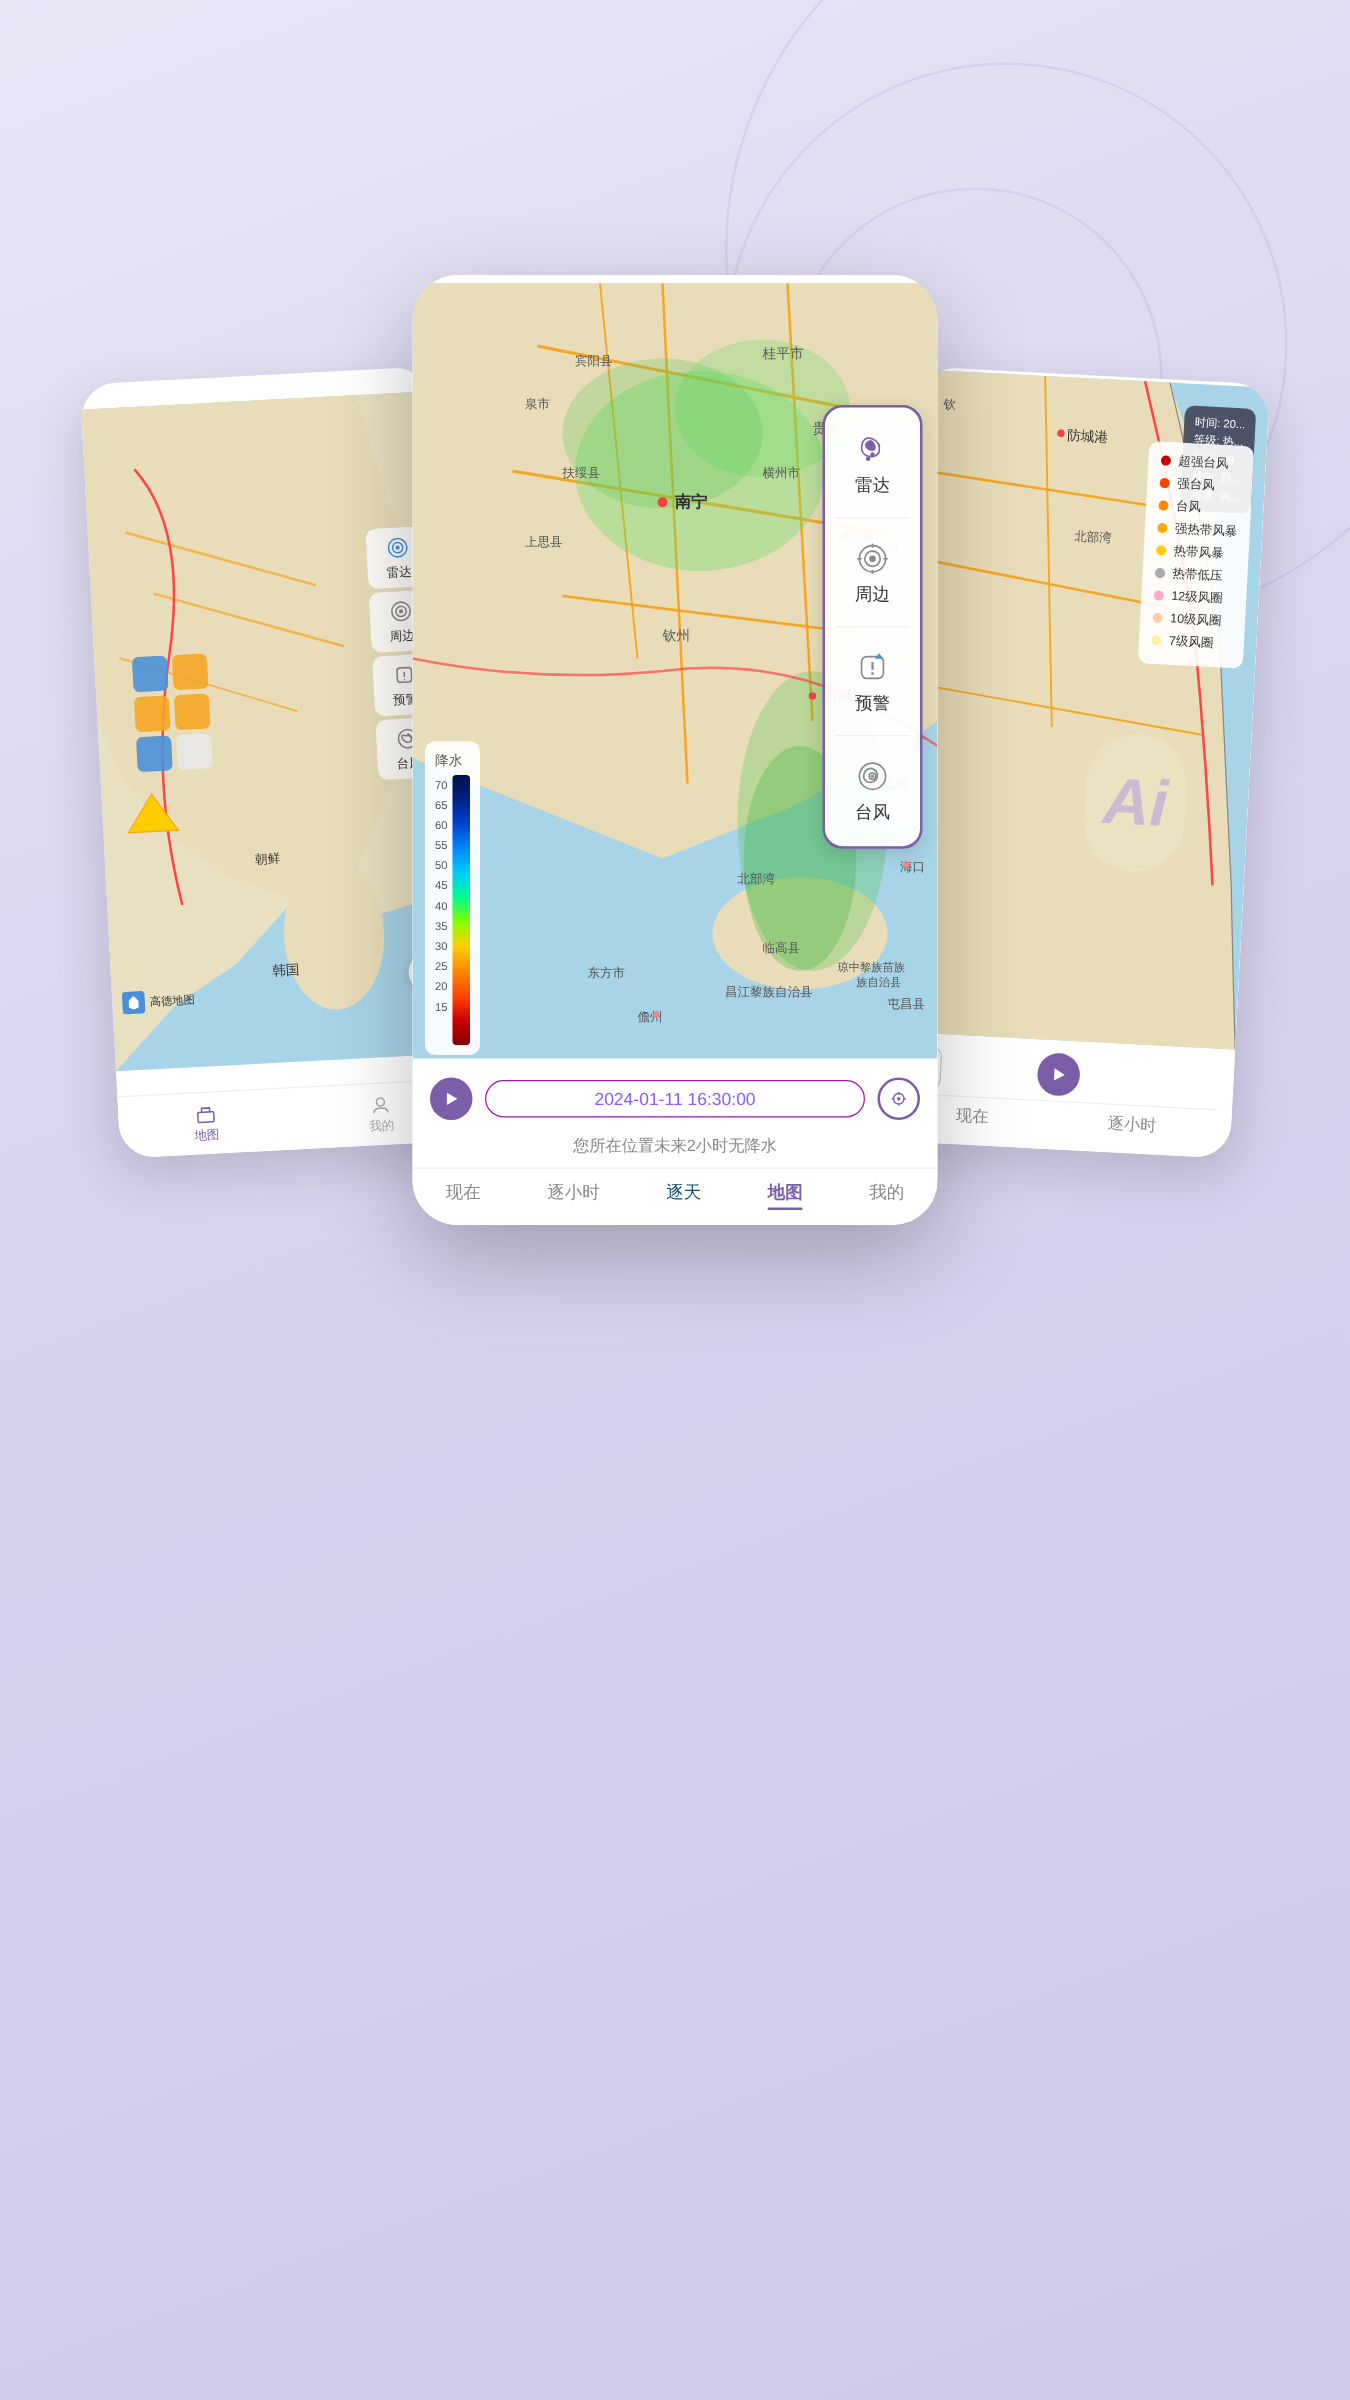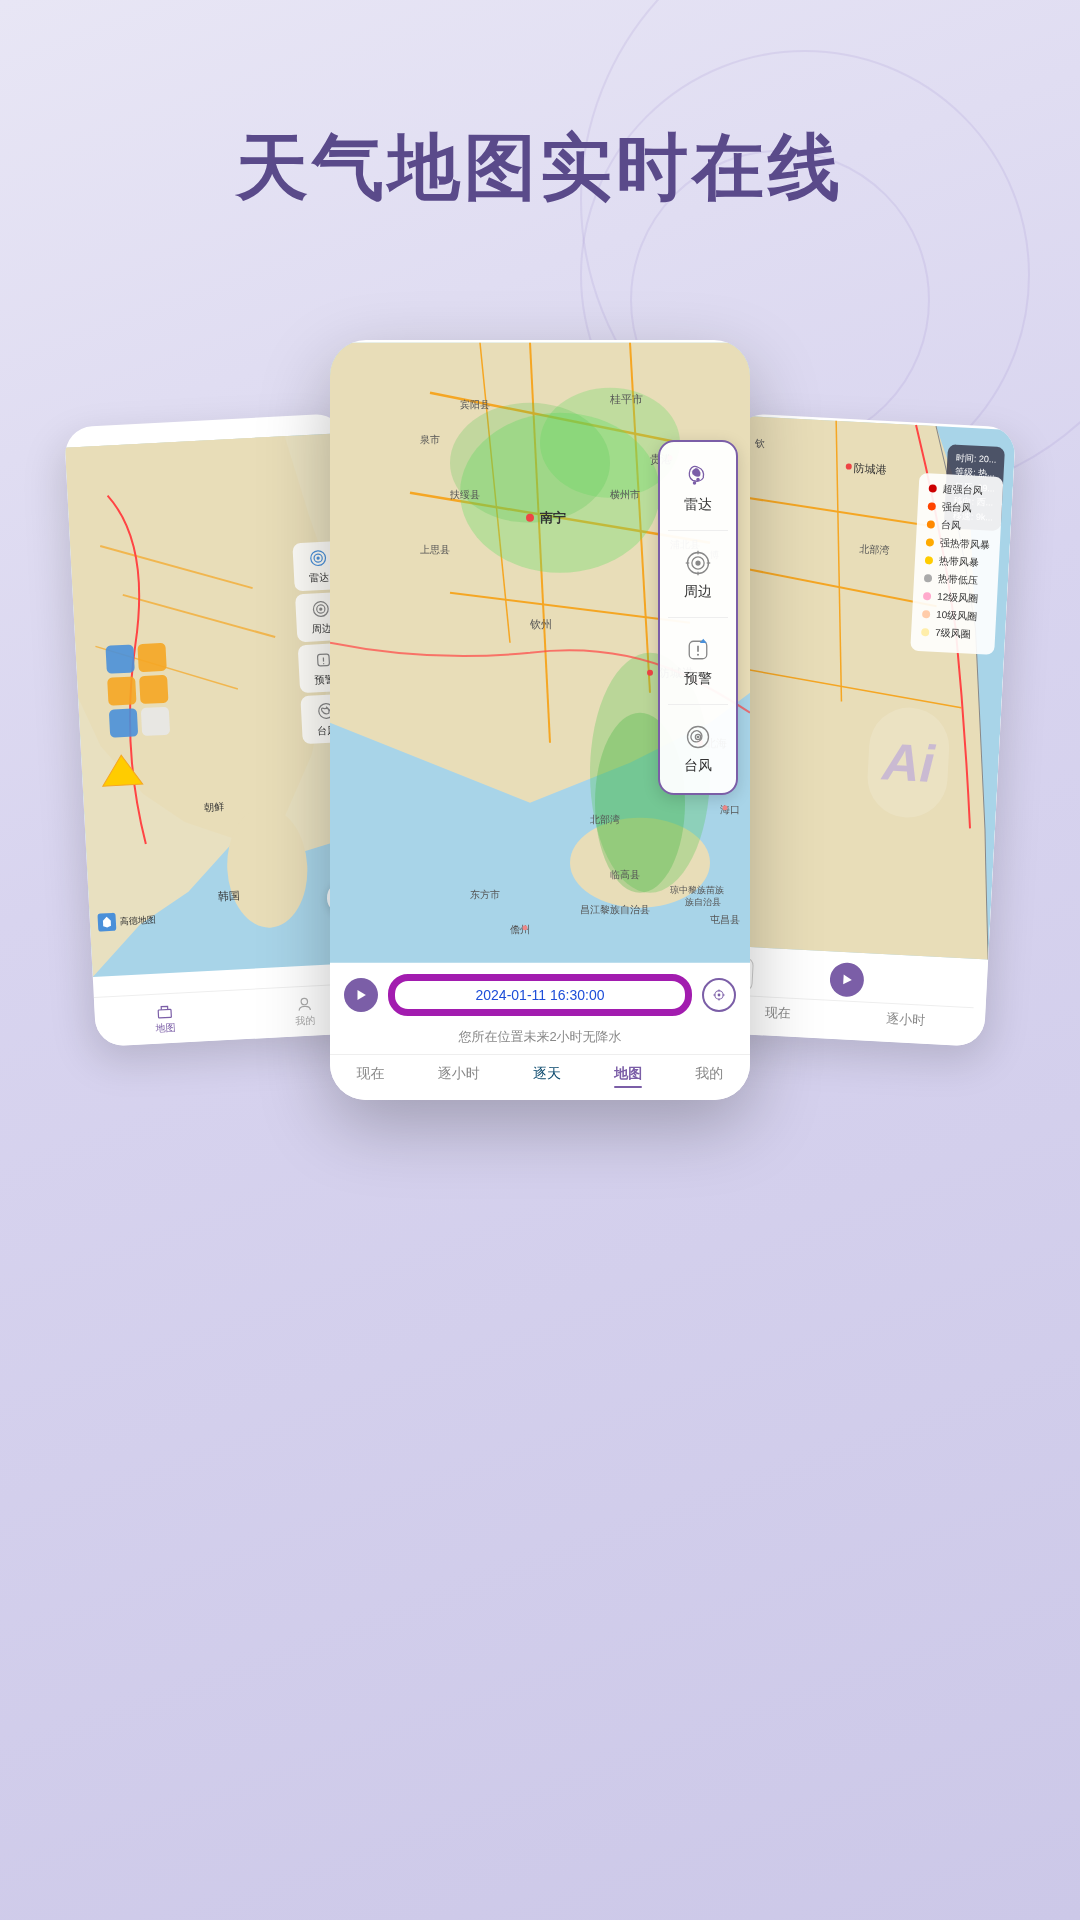--- a/index.html
+++ b/index.html
@@ -178,23 +178,23 @@
       background: #7b5ea7;
       border-radius: 50%;
       display: flex;
       align-items: center;
       justify-content: center;
     }
 
     .time-display {
       flex: 1;
       font-size: 14px;
-      color: #1d4ed8;
+      color: #8b5cf6;
       text-align: center;
-      border: 7px solid #a21caf;
+      border: 1px solid #a21caf;
       border-radius: 20px;
       padding: 6px 12px;
     }
 
     .location-btn {
       width: 34px;
       height: 34px;
       border: 2px solid #7b5ea7;
       border-radius: 50%;
       display: flex;
@@ -321,21 +321,20 @@
 </head>
 <body>
 
 <div class="bg-circles">
   <div class="bg-circle bg-circle-1"></div>
   <div class="bg-circle bg-circle-2"></div>
   <div class="bg-circle bg-circle-3"></div>
 </div>
 
 <div class="header-section">
-  <div class="main-title">天气地图实时在线</div>
 </div>
 
 <div class="phones-container">
 
   <div class="phone-frame phone-left">
     <div class="left-phone-content">
 
       <div class="left-map-area">
 
         <svg viewBox="0 0 280 530" style="position:absolute;top:0;left:0;width:100%;height:100%;">
@@ -555,20 +554,40 @@
                 <circle cx="16" cy="16" r="12" fill="none" stroke="#888" stroke-width="1.5"></circle>
                 <path d="M 16 9 Q 22 12 20 18 Q 17 23 11 21 Q 6 18 9 12 Q 12 8 16 9" fill="none" stroke="#888" stroke-width="1.5"></path>
                 <circle cx="16" cy="16" r="3" fill="none" stroke="#888" stroke-width="1.5"></circle>
                 <circle cx="16" cy="16" r="1.5" fill="#888"></circle>
               </svg>
             </div>
             <span class="toolbar-label">台风</span>
           </div>
         </div>
 
+        <div style="position:absolute;bottom:10px;left:10px;background:rgba(255,255,255,0.9);border-radius:8px;padding:8px;z-index:5;">
+          <div style="font-size:11px;color:#555;margin-bottom:4px;">降水</div>
+          <div style="display:flex;">
+            <div style="display:flex;flex-direction:column;align-items:flex-end;margin-right:4px;">
+              <span style="font-size:9px;color:#555;line-height:1.8;">70</span>
+              <span style="font-size:9px;color:#555;line-height:1.8;">65</span>
+              <span style="font-size:9px;color:#555;line-height:1.8;">60</span>
+              <span style="font-size:9px;color:#555;line-height:1.8;">55</span>
+              <span style="font-size:9px;color:#555;line-height:1.8;">50</span>
+              <span style="font-size:9px;color:#555;line-height:1.8;">45</span>
+              <span style="font-size:9px;color:#555;line-height:1.8;">40</span>
+              <span style="font-size:9px;color:#555;line-height:1.8;">35</span>
+              <span style="font-size:9px;color:#555;line-height:1.8;">30</span>
+              <span style="font-size:9px;color:#555;line-height:1.8;">25</span>
+              <span style="font-size:9px;color:#555;line-height:1.8;">20</span>
+              <span style="font-size:9px;color:#555;line-height:1.8;">15</span>
+            </div>
+            <div style="width:14px;height:216px;background:linear-gradient(to top, #800000, #cc0000, #ff4400, #ff8800, #ffcc00, #88ff00, #00ff88, #00ccff, #0088ff, #0044cc, #002288, #001144);border-radius:3px;"></div>
+          </div>
+        </div>
       </div>
 
       <div style="background:#fff;">
 
         <div class="playback-bar">
           <div class="play-btn">
             <svg viewBox="0 0 20 20" width="14" height="14">
                 <polygon points="5,3 17,10 5,17" fill="white"></polygon>
               </svg>
           </div>

